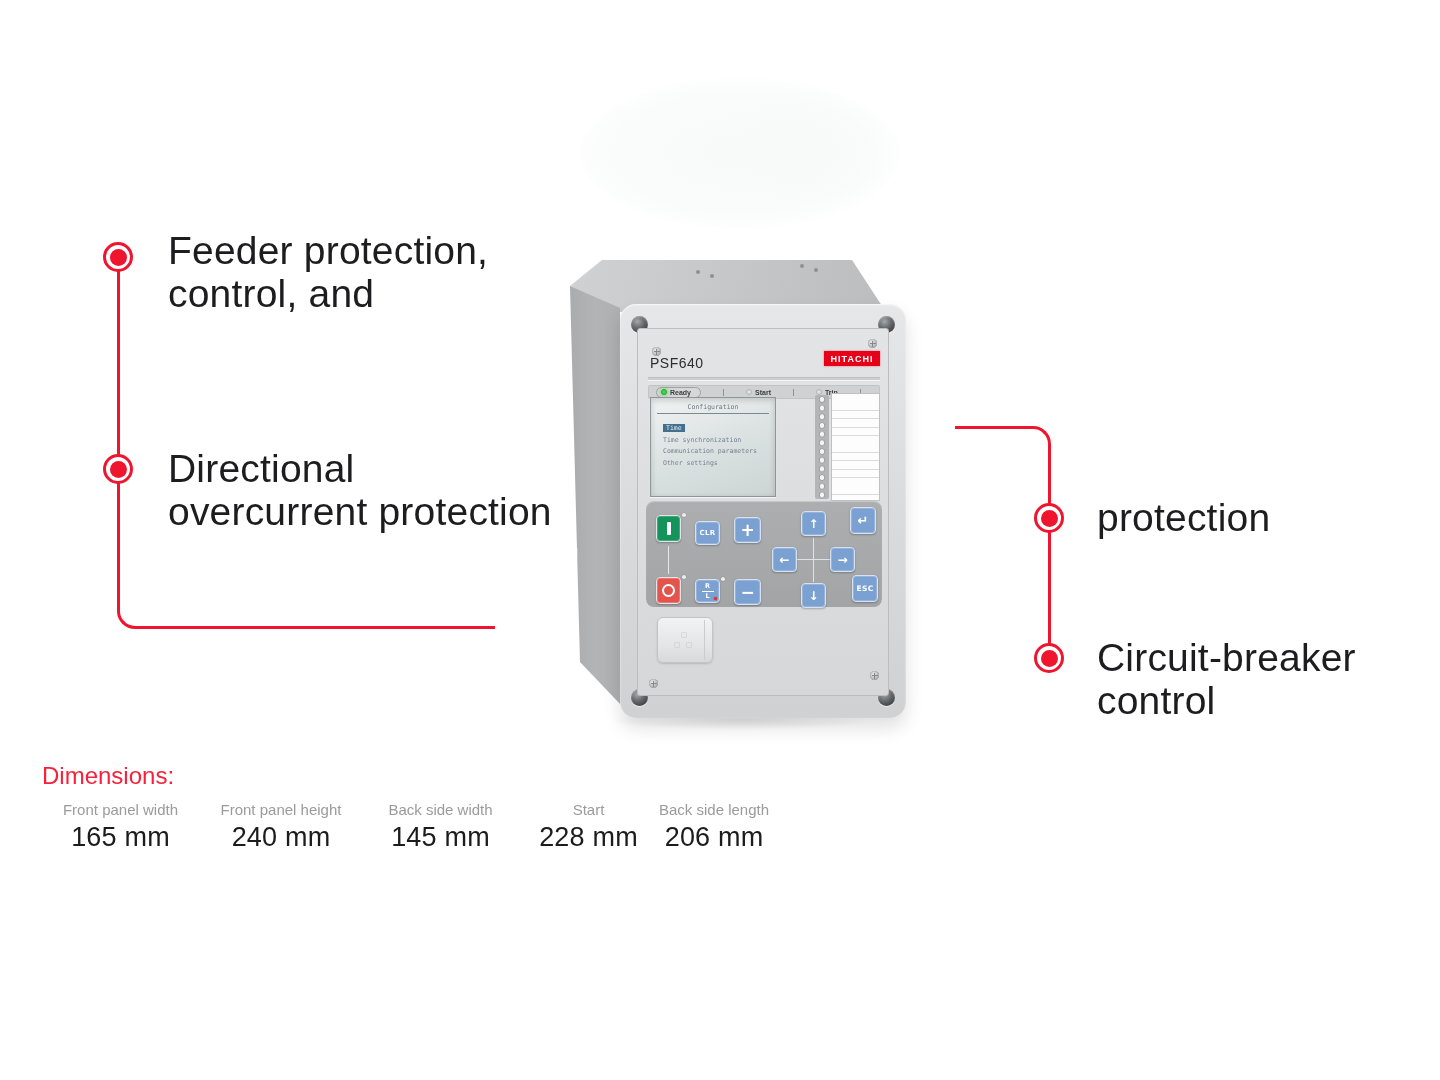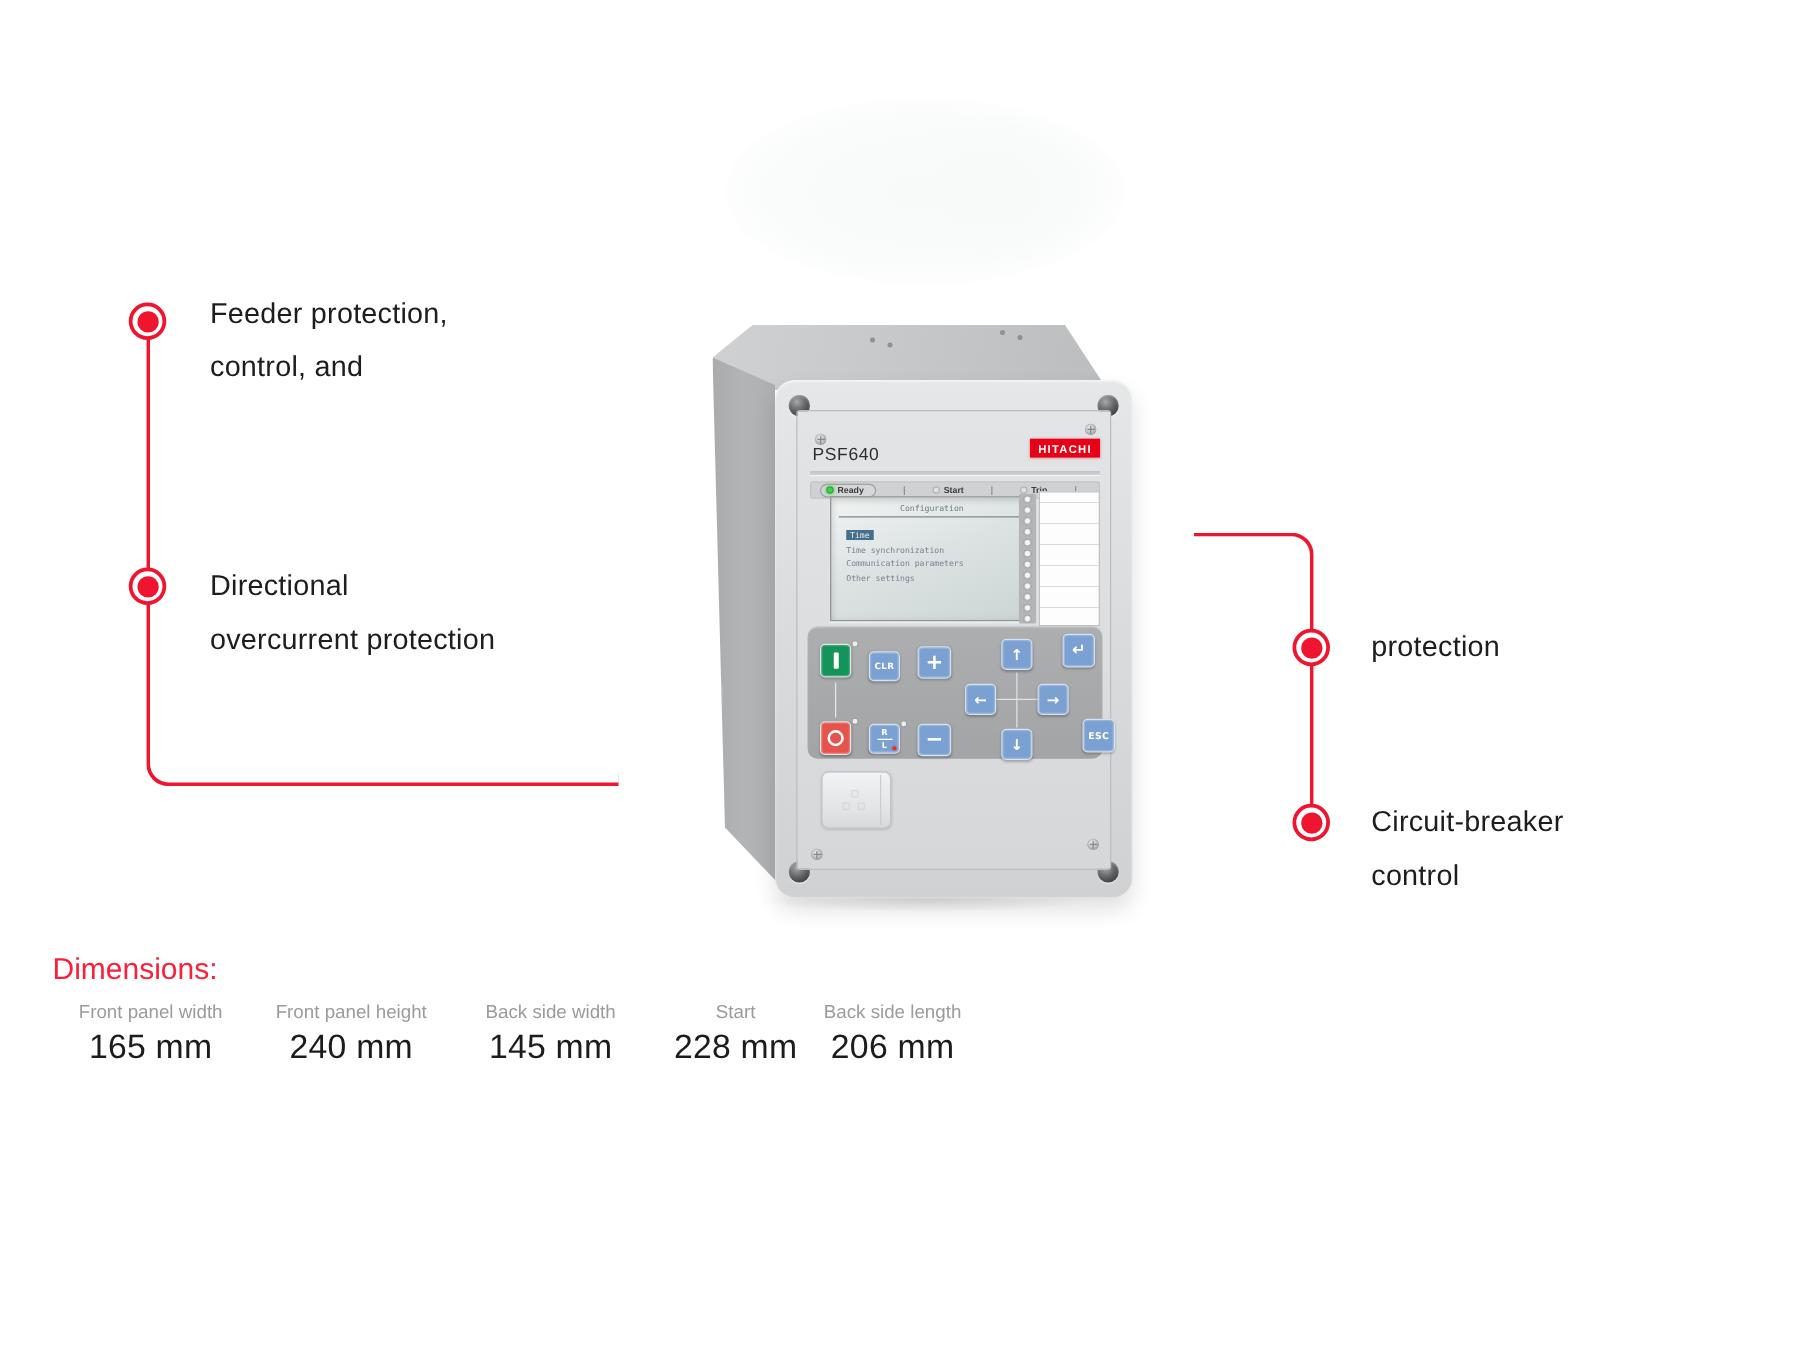--- a/index.html
+++ b/index.html
@@ -26,21 +26,21 @@
   .connector.right{left:955px;top:426px;width:96px;height:232px;
     border-top:3px solid var(--red);border-right:3px solid var(--red);
     border-top-right-radius:18px;}
 
   
   .bullet{position:absolute;width:30px;height:30px;border-radius:50%;
     background:#fff;border:3.5px solid var(--red);}
   .bullet::after{content:"";position:absolute;inset:3.5px;border-radius:50%;background:var(--red);}
 
   
-  .feature{position:absolute;font-size:23px;line-height:43px;color:var(--ink);letter-spacing:.2px;}
+  .feature{position:absolute;font-size:39px;line-height:43px;color:var(--ink);letter-spacing:.2px;}
 
   
   .device{position:absolute;left:556px;top:248px;width:352px;height:474px;}
   .device-top{position:absolute;left:0;top:0;width:340px;height:64px;
     clip-path:polygon(14px 38px,46px 12px,296px 12px,330px 64px,64px 64px);
     background:linear-gradient(100deg,#d0d2d3 0%,#c3c5c6 60%,#babcbd 100%);}
   .top-screw{position:absolute;width:4px;height:4px;border-radius:50%;background:#8e9092;}
   .device-side{position:absolute;left:0;top:0;width:70px;height:460px;
     clip-path:polygon(14px 38px,64px 60px,64px 456px,24px 414px);
     background:linear-gradient(90deg,#a4a6a8 0%,#b2b4b5 55%,#acaeb0 100%);}
@@ -77,21 +77,21 @@
     background:#d0d1d2;border:1px solid #c2c3c4;border-radius:2px;
     display:flex;align-items:center;font-size:7px;font-weight:bold;color:#3a3c3e;}
   .status-group{display:flex;align-items:center;gap:3px;}
   .status-group.boxed{margin-left:7px;border:1px solid #9fa1a3;border-radius:6px;padding:1px 9px 1px 4px;background:#d6d7d8;}
   .led{width:6px;height:6px;border-radius:50%;background:#dfe0e1;border:1px solid #b2b4b5;}
   .led.on{background:#3ed24b;border-color:#2da63a;box-shadow:0 0 4px #3ed24b;}
   .vsep{width:1px;height:7px;background:#8f9193;}
   .status-strip .vsep{margin:0 0 0 22px;}
   .status-group.plain{margin-left:22px;}
 
-  .lcd{position:absolute;left:26px;top:68px;width:163px;height:100px;
+  .lcd{position:absolute;left:12px;top:68px;width:126px;height:100px;
     background:linear-gradient(160deg,#f0f3f2 0%,#dde3e3 45%,#ccd4d4 100%);
     border:1px solid #8f969b;
     box-shadow:inset 0 2px 6px rgba(0,0,0,.18), 0 1px 1px rgba(255,255,255,.6);
     font-family:"DejaVu Sans Mono",monospace;font-size:6.5px;color:#76828e;}
   .lcd-title{position:absolute;left:6px;right:6px;top:5px;text-align:center;color:#6c7884;
     border-bottom:1px solid #7e8997;padding-bottom:2px;}
   .lcd-menu{position:absolute;left:12px;top:26px;right:6px;}
   .lcd-item{height:11.5px;white-space:nowrap;}
   .lcd-item.selected{display:inline-block;height:auto;background:#44708e;color:#e3ecf1;padding:0 3px;margin-bottom:3.5px;}
   .lcd-item-row{display:block;}
@@ -122,21 +122,21 @@
   .key.k-clr{left:49px;top:20px;width:25px;height:24px;font-size:7px;letter-spacing:.3px;}
   .key.k-rl{left:49px;top:78px;width:25px;height:24px;flex-direction:column;font-size:6.5px;line-height:7px;}
   .key.k-rl .rl-div{width:12px;height:1px;background:#fff;margin:1px 0;}
   .key.k-plus{left:88px;top:16px;width:27px;height:26px;font-size:17px;}
   .key.k-minus{left:88px;top:78px;width:27px;height:26px;font-size:17px;}
   .key.k-up{left:155px;top:10px;width:25px;height:25px;font-size:12px;}
   .key.k-down{left:155px;top:82px;width:25px;height:25px;font-size:12px;}
   .key.k-left{left:126px;top:46px;width:25px;height:25px;font-size:12px;}
   .key.k-right{left:184px;top:46px;width:25px;height:25px;font-size:12px;}
   .key.k-enter{left:204px;top:6px;width:26px;height:27px;font-size:13px;}
-  .key.k-esc{left:206px;top:74px;width:26px;height:27px;font-size:7.5px;letter-spacing:.3px;margin-left:14px;}
+  .key.k-esc{left:206px;top:74px;width:26px;height:27px;font-size:7.5px;letter-spacing:.3px;}
   .key.k-on{left:10px;top:14px;width:25px;height:27px;}
   .key.k-off{left:10px;top:76px;width:25px;height:27px;}
 
   .flap{position:absolute;left:19px;top:288px;width:56px;height:46px;border-radius:6px;
     background:linear-gradient(180deg,#f2f3f4 0%,#e2e3e4 70%,#d8d9da 100%);
     border:1px solid #c3c4c5;box-shadow:0 1px 2px rgba(0,0,0,.15);}
   .flap-fold{position:absolute;right:7px;top:2px;bottom:2px;width:1px;background:#cbcccd;}
   .flap-icon{position:absolute;left:16px;top:14px;width:20px;height:18px;opacity:.55;}
   .flap-icon span{position:absolute;width:6px;height:6px;border:1.2px solid #c9cacb;border-radius:1px;}
   .flap-icon span:nth-child(1){left:7px;top:0;}

